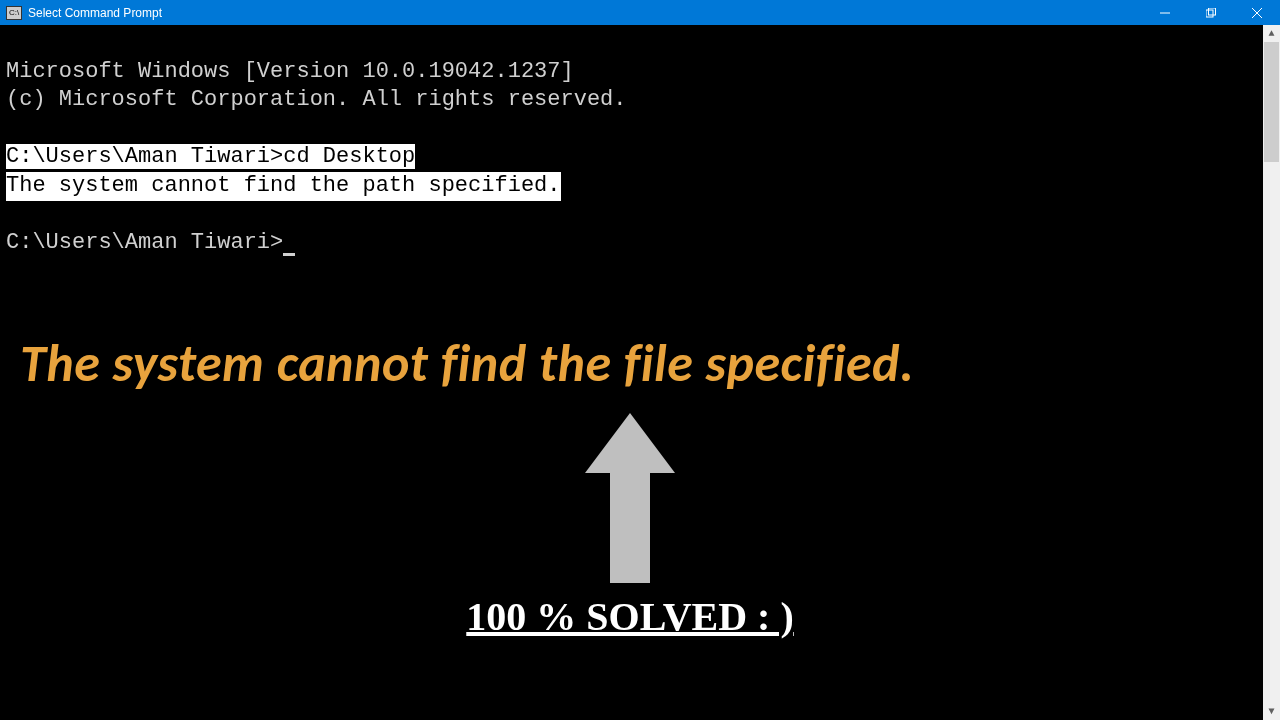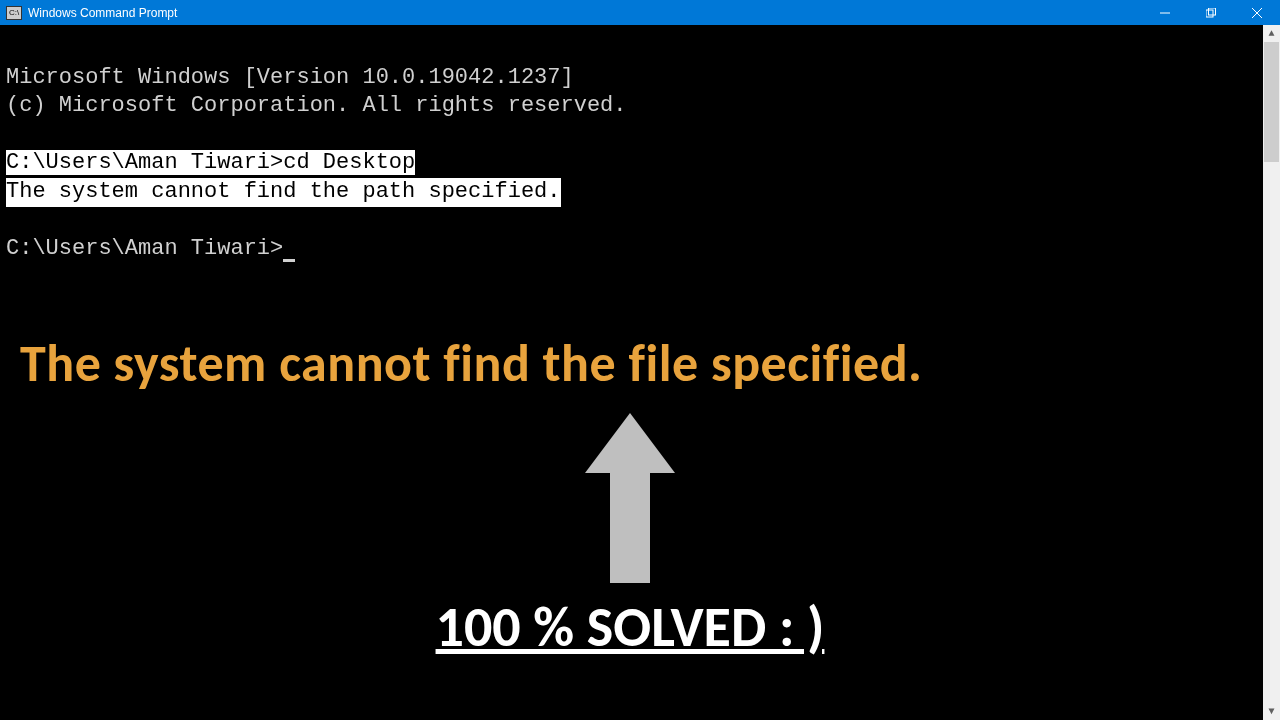--- a/index.html
+++ b/index.html
@@ -41,21 +41,21 @@
       justify-content: center;
       color: #fff;
     }
     .win-btn svg { width: 10px; height: 10px; }
     .terminal-body {
       position: relative;
       background: #000;
       height: calc(100% - 25px);
     }
     .terminal-content {
-      padding: 10px 6px;
+      padding: 4px 6px;
       color: #d0d0d0;
       font-size: 22px;
       line-height: 1.3;
       white-space: pre;
     }
     .hl-line {
       display: inline-block;
       background: #fff;
       color: #000;
     }
@@ -113,41 +113,43 @@
       font-size: 46px;
       font-weight: bold;
     }
     .ov-cmd-grey { color: #bfbfbf; }
     .ov-err {
       color: #e8a33d;
       font-size: 52px;
       font-weight: bold;
       margin-top: 6px;
       letter-spacing: 0.5px;
+      font-style: italic;
     }
     .ov-arrow {
       display: block;
       margin: 18px auto 0;
     }
     .ov-solved {
       text-align: center;
       color: #fff;
-      font-size: 56px;
+      font-size: 40px;
       font-weight: bold;
       text-decoration: underline;
       margin-top: 10px;
+      font-family: Liberation Serif, serif;
     }
     .pair { display: inline; }
   </style>
 </head>
 <body>
 
 <div class="titlebar">
   <div class="titlebar-icon">C:\</div>
-  <div class="titlebar-text">Windows Command Prompt</div>
+  <div class="titlebar-text">Select Command Prompt</div>
   <div class="win-controls">
     <div class="win-btn">
       <svg viewBox="0 0 10 10">
           <line x1="0" y1="5" x2="10" y2="5" stroke="#fff" stroke-width="1"></line>
         </svg>
     </div>
     <div class="win-btn">
       <svg viewBox="0 0 10 10">
           <rect x="0" y="2" width="7" height="7" fill="none" stroke="#fff" stroke-width="1"></rect>
           <rect x="2.5" y="0" width="7" height="7" fill="none" stroke="#fff" stroke-width="1"></rect>

